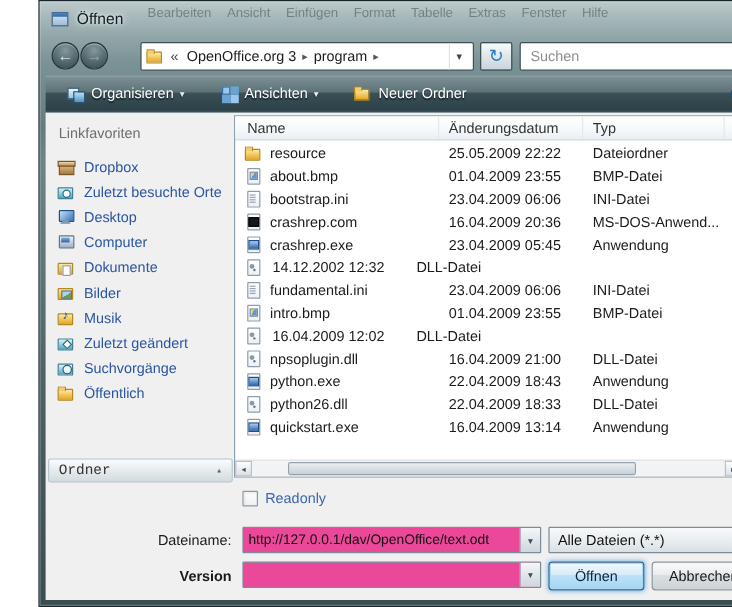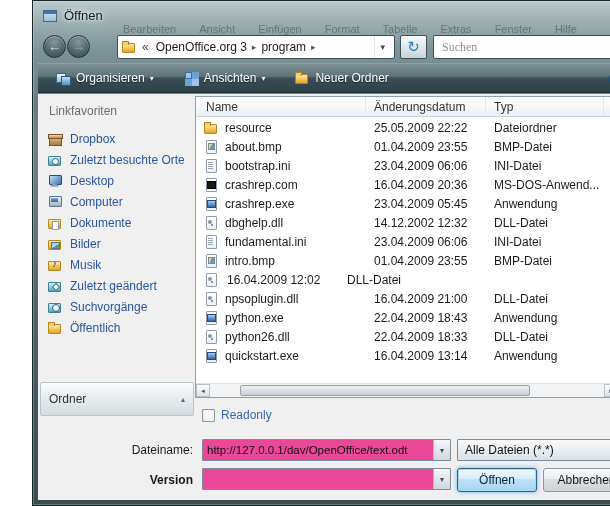--- a/index.html
+++ b/index.html
@@ -15,21 +15,21 @@
     margin-left: 32px;
   }
 
   
   .titlebar { position:absolute; left:0; right:0; top:0; height:30px; }
   .title-icon { position:absolute; left:10px; top:9px; width:14px; height:12px;
     background:linear-gradient(#d6e6f2,#9cbdd8); border:1px solid #47688a; }
   .title-icon::before { content:""; position:absolute; left:0; right:0; top:0; height:3px; background:#3f74b4; }
   .title-text { position:absolute; left:31px; top:7px; font-size:13px; color:#0e1c21;
     text-shadow:0 0 8px rgba(255,255,255,.95), 0 0 3px rgba(255,255,255,.7); }
-  .bg-menu { position:absolute; left:90px; top:22px; display:flex; gap:23px; font-size:11px;
+  .bg-menu { position:absolute; left:90px; top:4px; display:flex; gap:13px; font-size:11px;
     color:rgba(14,30,35,.38); filter:blur(.5px); white-space:nowrap; }
   .close-btn { position:absolute; right:8px; top:5px; width:22px; height:19px; border-radius:2px;
     background:linear-gradient(#dd9a93 0%, #bb4a42 40%, #7e1b16 55%, #a8453f 100%);
     border:1px solid #43100d; color:#fff; display:flex; align-items:center; justify-content:center;
     font-size:13px; font-weight:bold; text-shadow:0 1px 1px rgba(0,0,0,.6);
     box-shadow: inset 0 1px 0 rgba(255,255,255,.45); cursor:default; }
 
   
   .navbar { position:absolute; left:0; right:0; top:30px; height:32px; }
   .nav-circle { position:absolute; top:4px; width:23px; height:23px; border-radius:50%;
@@ -48,21 +48,21 @@
   .crumb-spacer { flex:1; }
   .crumb-drop { color:#444; font-size:9px; padding:0 5px; border-left:1px solid #e3e6e9; align-self:stretch;
     display:flex; align-items:center; }
 
   .refresh-btn { position:absolute; left:367px; top:4px; width:27px; height:24px; border-radius:2px;
     background:linear-gradient(#f8fbfc,#dfe7ea 50%,#c9d4d8); border:1px solid #3c5156;
     display:flex; align-items:center; justify-content:center; color:#2f7ec0; font-size:15px; }
 
   .searchbox { position:absolute; left:400px; top:4px; width:197px; height:24px; background:#fff;
     border:1px solid #3c5156; border-radius:2px; display:flex; align-items:center; }
-  .searchbox input { flex:1; min-width:0; border:none; outline:none; font-family:Liberation Serif, serif;
+  .searchbox input { flex:1; min-width:0; border:none; outline:none; font-family:Liberation Sans, sans-serif;
     font-size:12px; padding:0 8px; color:#222; background:transparent; }
   .searchbox input::placeholder { color:#8e8e8e; }
   .mag { width:24px; display:flex; align-items:center; justify-content:center; }
 
   
   .cmdbar { position:absolute; left:5px; right:5px; top:62px; height:30px;
     background:linear-gradient(#7d9094 0%, #5d7378 44%, #3a5056 50%, #2b4147 100%);
     border-top:1px solid #8fa2a5; border-bottom:1px solid #1c2f35;
     display:flex; align-items:center; padding:0 10px; }
   .tbtn { display:flex; align-items:center; gap:5px; height:24px; padding:0 8px; color:#fff;
@@ -75,23 +75,23 @@
     text-shadow:0 1px 1px rgba(0,0,0,.4); }
 
   
   .content { position:absolute; left:5px; right:5px; top:93px; bottom:5px; background:#f0f0f0; font-size:12px; }
 
   
   .sidebar { position:absolute; left:2px; top:2px; width:154px; height:284px; }
   .sb-header { color:#6e6e6e; padding:8px 0 10px 9px; }
   .sb-item { height:21px; display:flex; align-items:center; gap:7px; padding-left:8px; color:#2a55a0; cursor:default; }
   .sb-label { white-space:nowrap; overflow:hidden; }
-  .folders-bar { position:absolute; left:2px; top:288px; width:154px; height:34px;
+  .folders-bar { position:absolute; left:2px; top:288px; width:154px; height:20px;
     background:linear-gradient(#fbfcfd,#e6ebee 50%,#d4dbdf); border:1px solid #bac4cb; border-radius:2px;
-    display:flex; align-items:center; color:#333; }
+    display:flex; align-items:center; color:#333;font-family:Liberation Mono, monospace; }
   .folders-label { padding-left:8px; flex:1; }
   .folders-caret { color:#5a6a74; font-size:8px; padding-right:8px; }
 
   
   .filelist { position:absolute; left:157px; top:2px; width:440px; height:302px;
     background:#fff; border:1px solid #8da0ae; }
   .lheader { display:flex; height:20px; align-items:stretch;
     background:linear-gradient(#ffffff,#f5f8fa 60%,#e9eff3); border-bottom:1px solid #ccd5db; color:#333; }
   .hcell { display:flex; align-items:center; border-right:1px solid #e2e8ed; }
   .h-name { width:170px; padding-left:10px; }
@@ -380,21 +380,20 @@
           <span class="ftype">MS-DOS-Anwend...</span>
         </div>
         <div class="frow">
           <span class="ico" data-icon="app"></span>
           <span class="fname">crashrep.exe</span>
           <span class="fdate">23.04.2009 05:45</span>
           <span class="ftype">Anwendung</span>
         </div>
         <div class="frow">
           <span class="ico" data-icon="dll"></span>
-          <span class="fname">dbghelp.dll</span>
           <span class="fdate">14.12.2002 12:32</span>
           <span class="ftype">DLL-Datei</span>
         </div>
         <div class="frow">
           <span class="ico" data-icon="ini"></span>
           <span class="fname">fundamental.ini</span>
           <span class="fdate">23.04.2009 06:06</span>
           <span class="ftype">INI-Datei</span>
         </div>
         <div class="frow">

